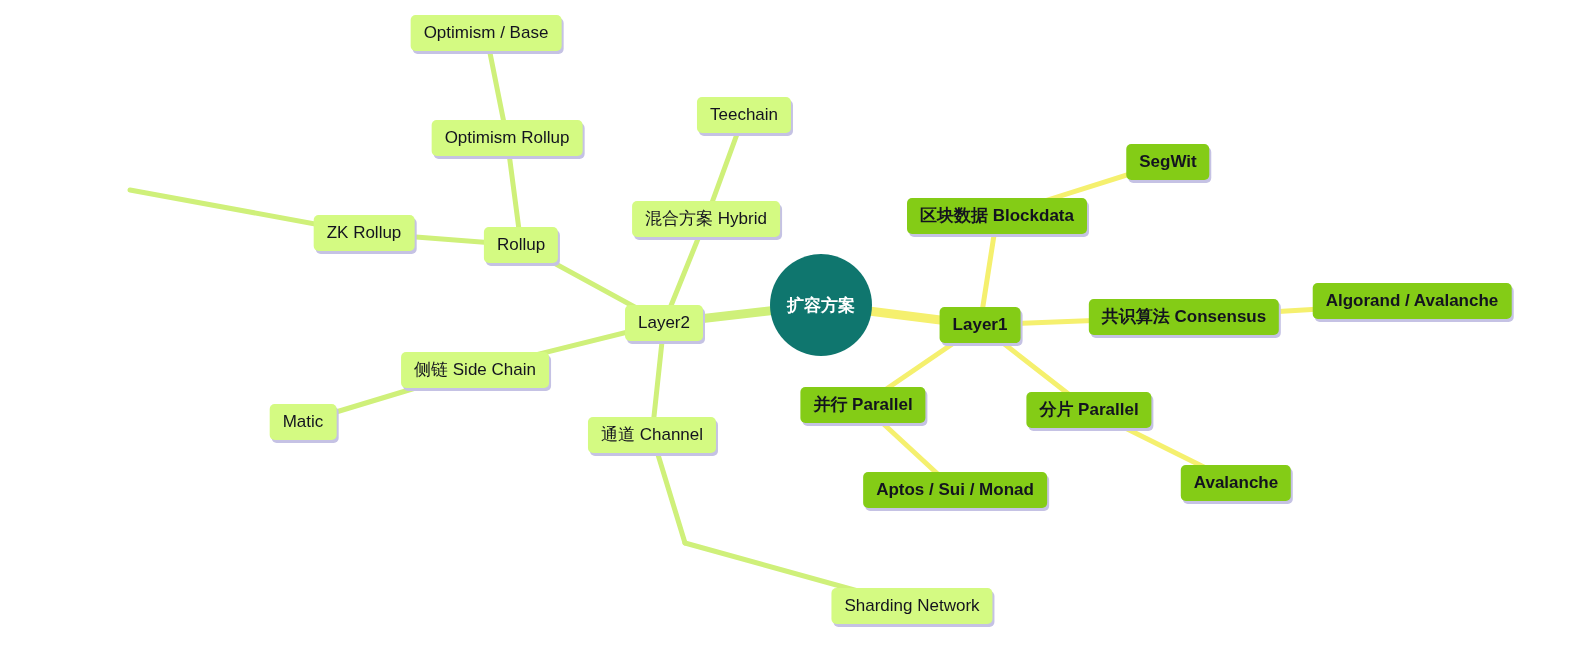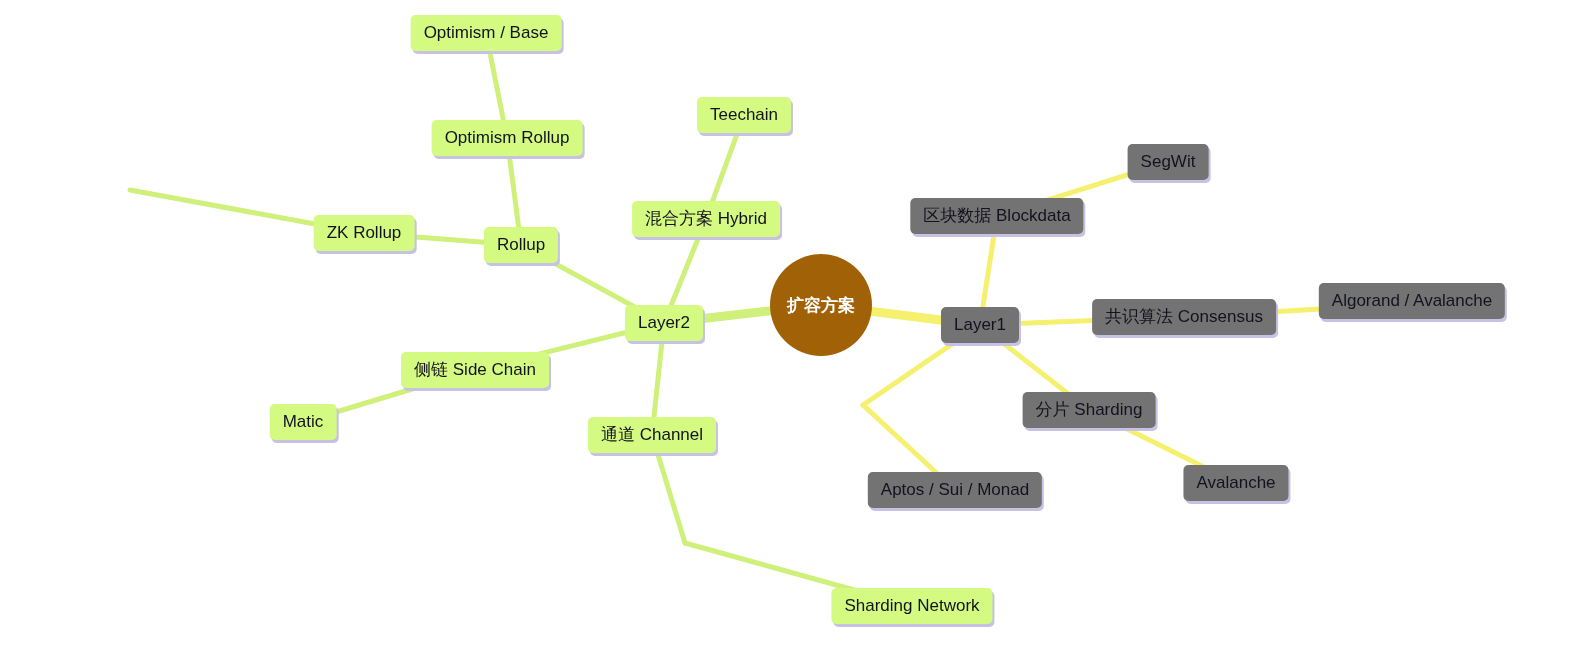--- a/index.html
+++ b/index.html
@@ -35,29 +35,29 @@
     white-space: nowrap;
     padding: 7px 13px;
     font-size: 17px;
     line-height: 22px;
     color: #13131f;
     border-radius: 5px;
     box-shadow: 2px 3px 0 #c5c2e4;
     text-align: right;
   }
   .node.left-branch { background: #d4fa82; }
-  .node.right-branch { background: #737373; }
+  .node.right-branch { background: #84cc16; font-weight: bold; }
   .center-node {
     position: absolute;
     z-index: 3;
     transform: translate(-50%, -50%);
     width: 102px;
     height: 102px;
     border-radius: 50%;
-    background: #a16207;
+    background: #0f766e;
     color: #ffffff;
     font-size: 17px;
     font-weight: bold;
     display: flex;
     align-items: center;
     justify-content: center;
     white-space: nowrap;
   }
 </style>
 </head>
@@ -104,17 +104,18 @@
   <div class="node left-branch" style="left:475px; top:370px">侧链 Side Chain</div>
   <div class="node left-branch" style="left:303px; top:422px">Matic</div>
   <div class="node left-branch" style="left:652px; top:435px">通道 Channel</div>
   <div class="node left-branch" style="left:912px; top:606px">Sharding Network</div>
 
   <div class="node right-branch" style="left:980px; top:325px">Layer1</div>
   <div class="node right-branch" style="left:997px; top:216px">区块数据 Blockdata</div>
   <div class="node right-branch" style="left:1168px; top:162px">SegWit</div>
   <div class="node right-branch" style="left:1184px; top:317px">共识算法 Consensus</div>
   <div class="node right-branch" style="left:1412px; top:301px">Algorand / Avalanche</div>
+  <div class="node right-branch" style="left:863px; top:405px">并行 Parallel</div>
   <div class="node right-branch" style="left:955px; top:490px">Aptos / Sui / Monad</div>
-  <div class="node right-branch" style="left:1089px; top:410px">分片 Sharding</div>
+  <div class="node right-branch" style="left:1089px; top:410px">分片 Parallel</div>
   <div class="node right-branch" style="left:1236px; top:483px">Avalanche</div>
 
 </div>
 
 </body></html>

